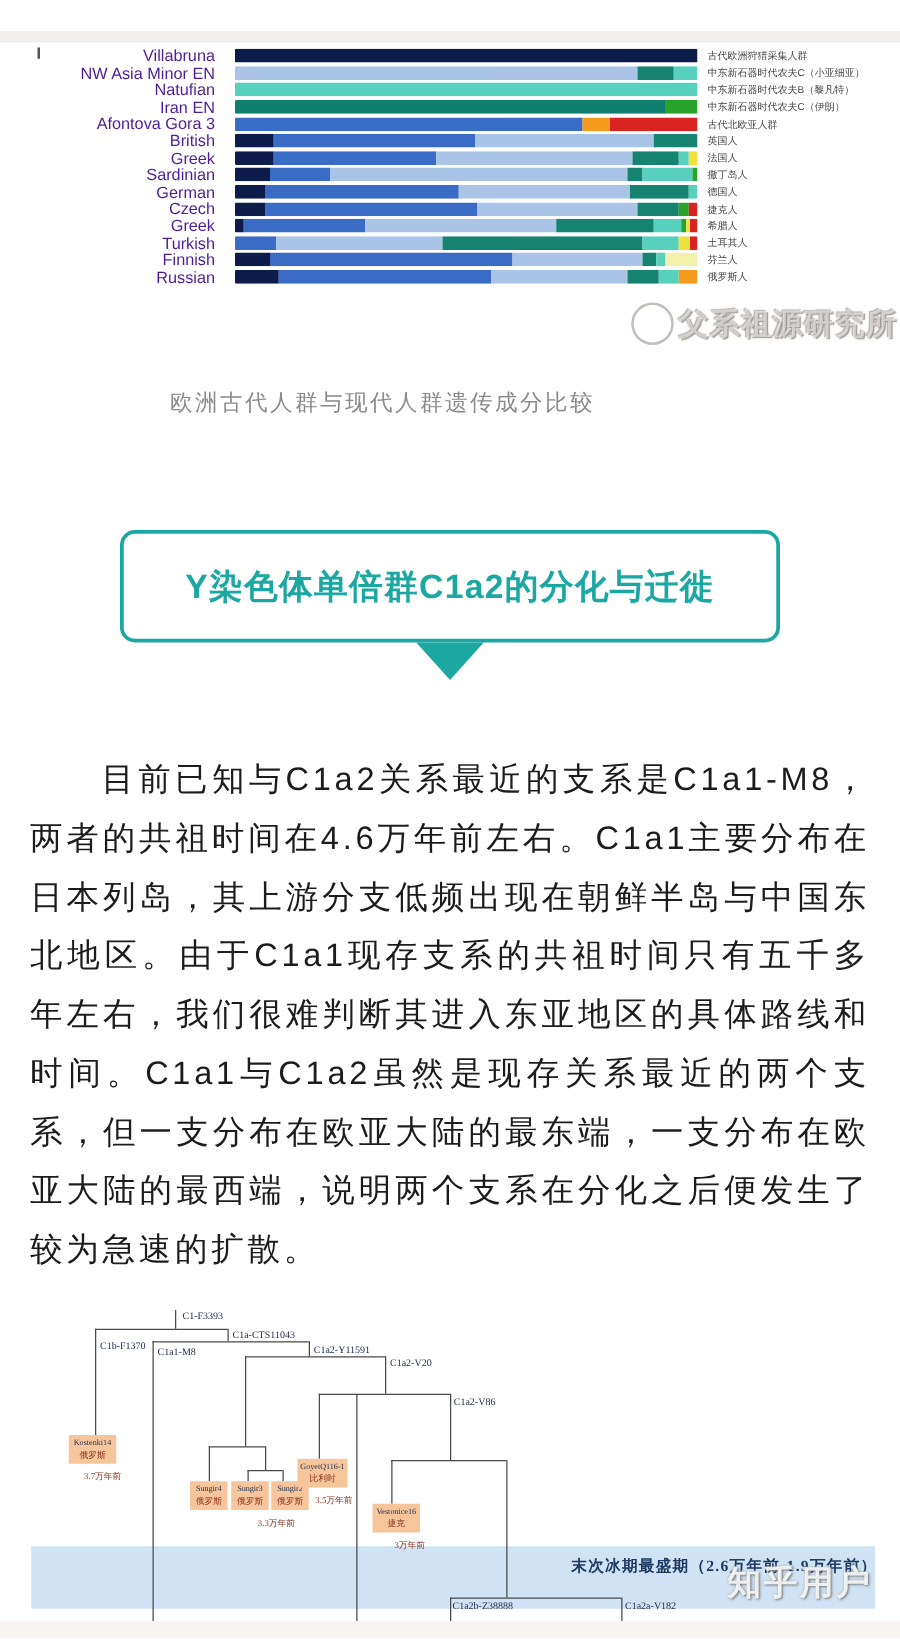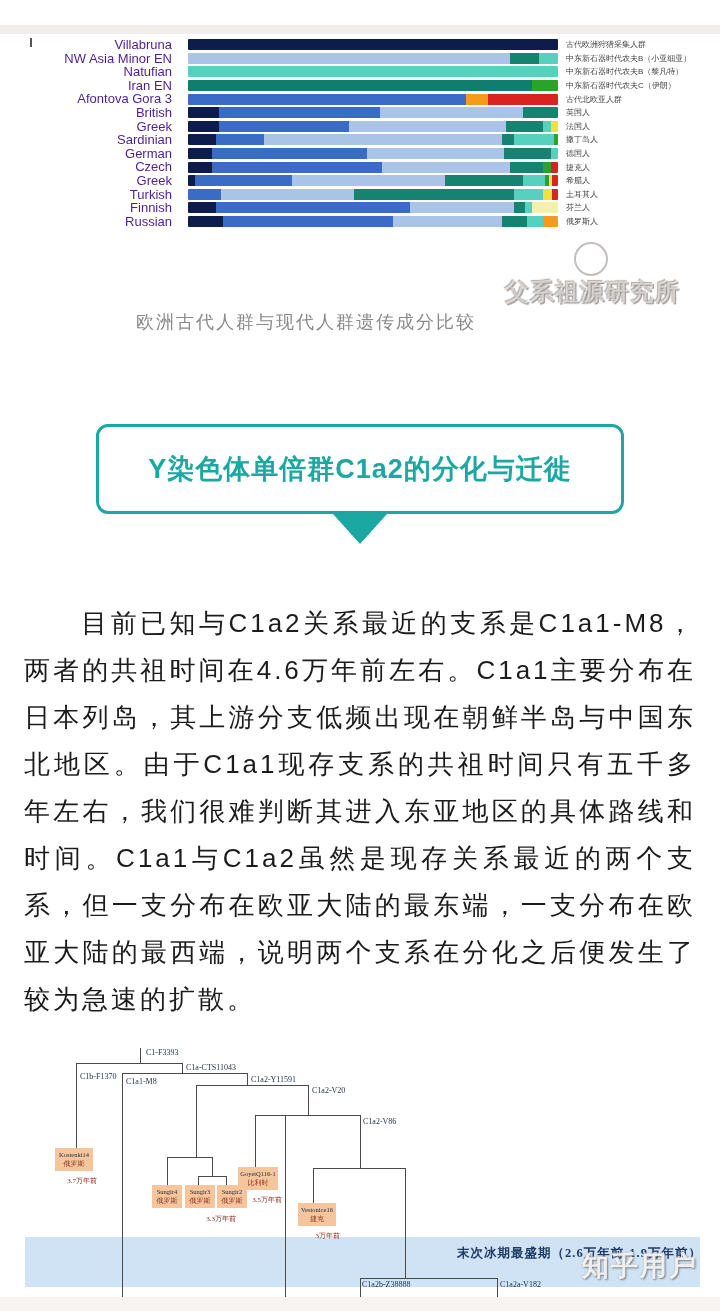--- a/index.html
+++ b/index.html
@@ -10,21 +10,21 @@
 
   
   .chart{position:absolute;top:38px;left:0;width:720px;height:245px;}
   .tickmark{position:absolute;left:30px;top:0;width:2px;height:9px;background:#555;}
   .crow{display:flex;align-items:center;height:13.6px;}
   .clabel{width:172px;text-align:right;font-size:13px;color:#4c1d95;letter-spacing:0;
           white-space:nowrap;line-height:13.6px;}
   .cbar{width:370px;height:11px;margin-left:16px;display:flex;border-radius:1px;overflow:hidden;}
   .cseg{height:100%;}
   .clegend{margin-left:8px;font-size:8px;color:#454545;white-space:nowrap;}
-  .chart-wm{position:absolute;left:505px;top:204px;display:flex;align-items:center;z-index:5;flex-direction:column;}
+  .chart-wm{position:absolute;left:505px;top:204px;display:flex;align-items:center;z-index:5;}
   .wm-circle{width:30px;height:30px;border:2px solid rgba(160,155,152,.65);border-radius:50%;
              background:rgba(255,255,255,.55);margin-right:4px;}
   .wm-text{font-size:24px;font-weight:bold;color:rgba(255,255,255,.5);
            text-shadow:1px 1px 1px #9a9490,-1px -1px 1px #b5afab;letter-spacing:1px;}
 
   
   .caption{position:absolute;top:310px;left:0;width:612px;text-align:center;
            font-size:18px;color:#8a8a8a;letter-spacing:2px;}
 
   
@@ -73,21 +73,21 @@
           </div>
           <span class="clegend">古代欧洲狩猎采集人群</span>
         </div>
         <div class="crow">
           <span class="clabel">NW Asia Minor EN</span>
           <div class="cbar">
             <div class="cseg" style="width: 87%; background: rgb(169, 196, 230);"></div>
             <div class="cseg" style="width: 8%; background: rgb(21, 131, 111);"></div>
             <div class="cseg" style="width: 5%; background: rgb(87, 209, 189);"></div>
           </div>
-          <span class="clegend">中东新石器时代农夫B（小亚细亚）</span>
+          <span class="clegend">中东新石器时代农夫C（小亚细亚）</span>
         </div>
         <div class="crow">
           <span class="clabel">Natufian</span>
           <div class="cbar">
             <div class="cseg" style="width: 100%; background: rgb(87, 209, 189);"></div>
           </div>
           <span class="clegend">中东新石器时代农夫B（黎凡特）</span>
         </div>
         <div class="crow">
           <span class="clabel">Iran EN</span>

